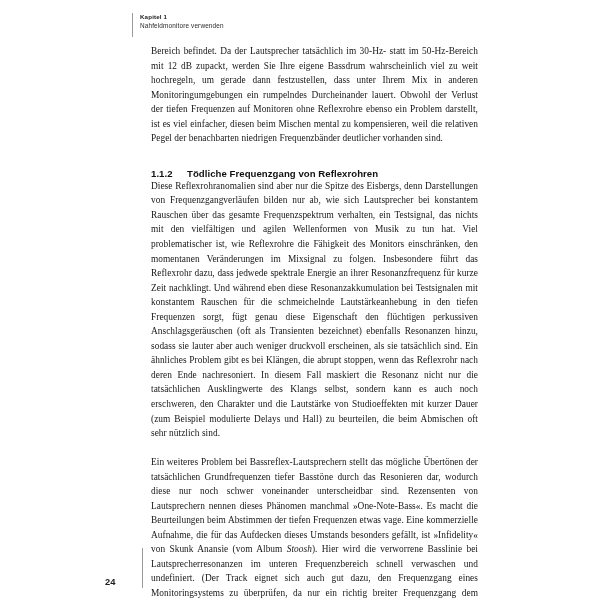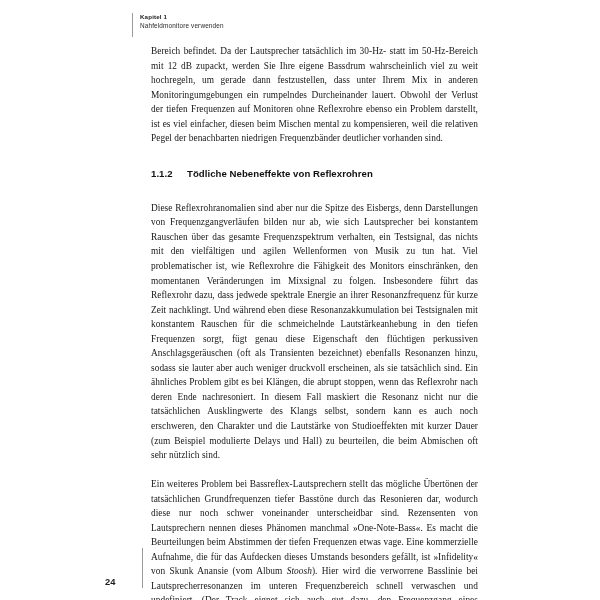--- a/index.html
+++ b/index.html
@@ -91,21 +91,21 @@
     font-family: "Liberation Sans", "DejaVu Sans", sans-serif;
     font-size: 9.6px;
     font-weight: bold;
     color: #111111;
     letter-spacing: 0.05px;
     display: flex;
     align-items: baseline;
   }
   .heading-wrap {
     margin-top: 22px;
-    margin-bottom: 22px;
+    margin-bottom: 0;
   }
   .heading-num {
     width: 36px;
     flex: 0 0 36px;
   }
   .heading-text {
     flex: 1 1 auto;
   }
 
   em.title-italic {
@@ -152,21 +152,21 @@
     </div>
   </div>
 
   <div class="column">
 
     <p class="body">Bereich befindet. Da der Lautsprecher tatsächlich im 30-Hz- statt im 50-Hz-Bereich mit 12 dB zupackt, werden Sie Ihre eigene Bassdrum wahrscheinlich viel zu weit hochregeln, um gerade dann festzustellen, dass unter Ihrem Mix in anderen Monitoringumgebungen ein rumpelndes Durcheinander lauert. Obwohl der Verlust der tiefen Frequenzen auf Monitoren ohne Reflexrohre ebenso ein Problem darstellt, ist es viel einfacher, diesen beim Mischen mental zu kompensieren, weil die relativen Pegel der benachbarten niedrigen Frequenzbänder deutlicher vorhanden sind.</p>
 
     <div class="heading-wrap">
       <h2 class="heading">
         <span class="heading-num">1.1.2</span>
-        <span class="heading-text">Tödliche Nebeneffekte von Reflexrohren</span>
+        <span class="heading-text">Tödliche Frequenzgang von Reflexrohren</span>
       </h2>
     </div>
 
     <p class="body after-heading">Diese Reflexrohranomalien sind aber nur die Spitze des Eisbergs, denn Darstellungen von Frequenzgangverläufen bilden nur ab, wie sich Lautsprecher bei konstantem Rauschen über das gesamte Frequenzspektrum verhalten, ein Testsignal, das nichts mit den vielfältigen und agilen Wellenformen von Musik zu tun hat. Viel problematischer ist, wie Reflexrohre die Fähigkeit des Monitors einschränken, den momentanen Veränderungen im Mixsignal zu folgen. Insbesondere führt das Reflexrohr dazu, dass jedwede spektrale Energie an ihrer Resonanzfrequenz für kurze Zeit nachklingt. Und während eben diese Resonanzakkumulation bei Testsignalen mit konstantem Rauschen für die schmeichelnde Lautstärkeanhebung in den tiefen Frequenzen sorgt, fügt genau diese Eigenschaft den flüchtigen perkussiven Anschlagsgeräuschen (oft als Transienten bezeichnet) ebenfalls Resonanzen hinzu, sodass sie lauter aber auch weniger druckvoll erscheinen, als sie tatsächlich sind. Ein ähnliches Problem gibt es bei Klängen, die abrupt stoppen, wenn das Reflexrohr nach deren Ende nachresoniert. In diesem Fall maskiert die Resonanz nicht nur die tatsächlichen Ausklingwerte des Klangs selbst, sondern kann es auch noch erschweren, den Charakter und die Lautstärke von Studioeffekten mit kurzer Dauer (zum Beispiel modulierte Delays und Hall) zu beurteilen, die beim Abmischen oft sehr nützlich sind.</p>
 
     <p class="body"><span>Ein weiteres Problem bei Bassreflex-Lautsprechern stellt das mögliche Übertönen der tatsächlichen Grundfrequenzen tiefer Basstöne durch das Resonieren dar, wodurch diese nur noch schwer voneinander unterscheidbar sind. Rezensenten von Lautsprechern nennen dieses Phänomen manchmal »One-Note-Bass«. Es macht die Beurteilungen beim Abstimmen der tiefen Frequenzen etwas vage. Eine kommerzielle Aufnahme, die für das Aufdecken dieses Umstands besonders gefällt, ist »Infidelity« von Skunk Anansie (vom Album </span><em class="title-italic">Stoosh</em><span>). Hier wird die verworrene Basslinie bei Lautsprecherresonanzen im unteren Frequenzbereich schnell verwaschen und undefiniert. (Der Track eignet sich auch gut dazu, den Frequenzgang eines Monitoringsystems zu überprüfen, da nur ein richtig breiter Frequenzgang dem beinahe schon seismischen, niedrigfrequenten Rumpeln dieser Bassdrum gerecht werden kann.)</span></p>
 
   </div>
 
   <div class="folio">

